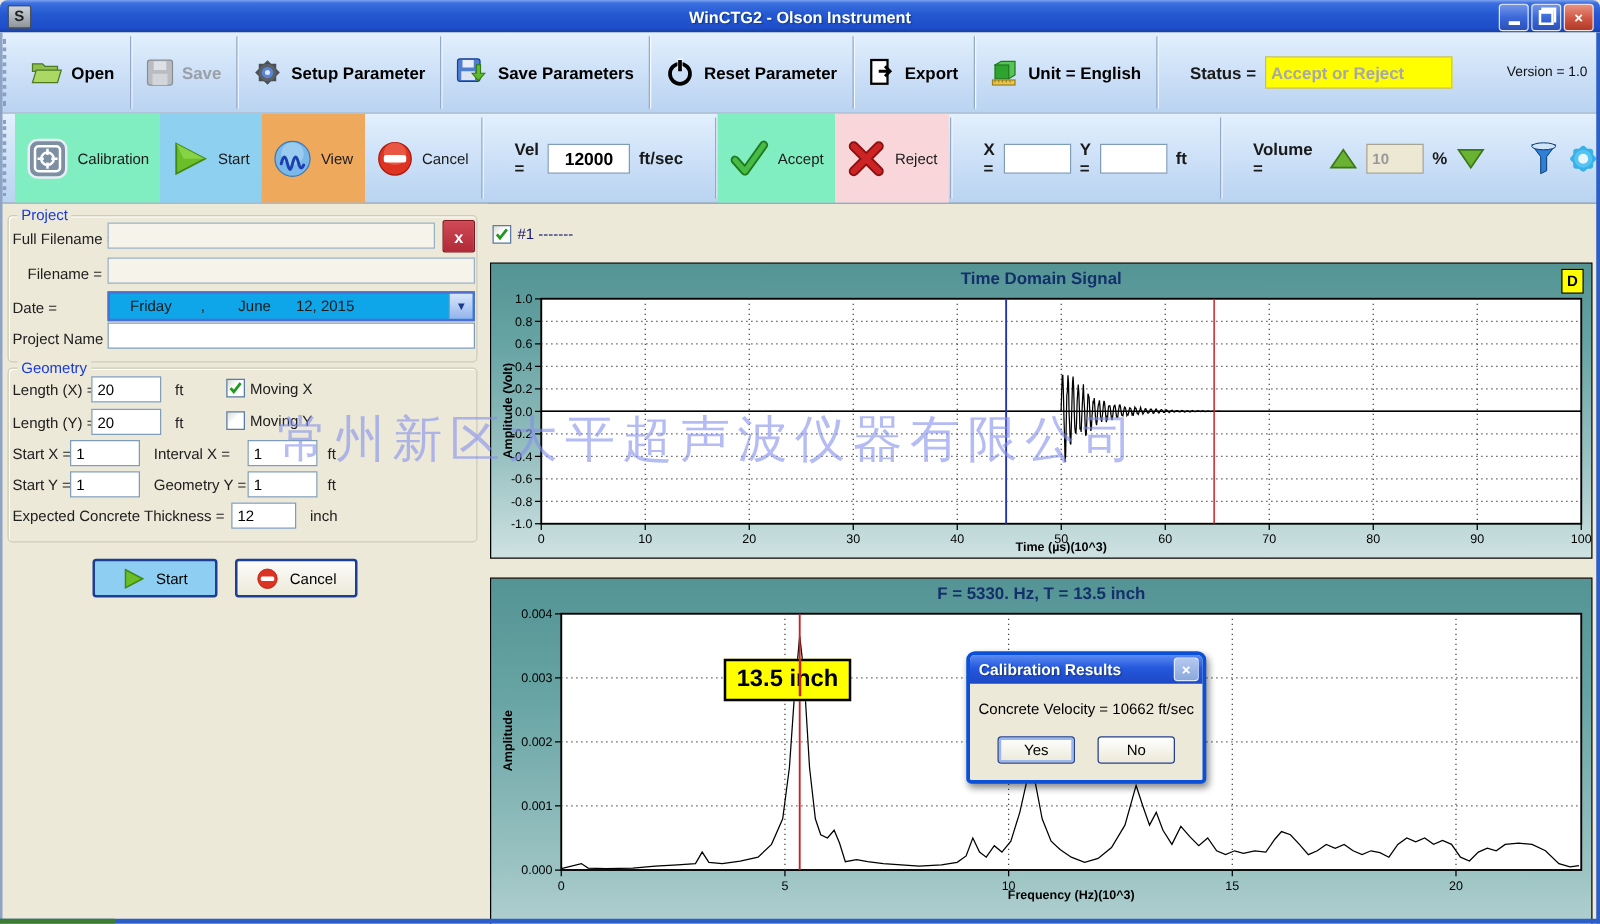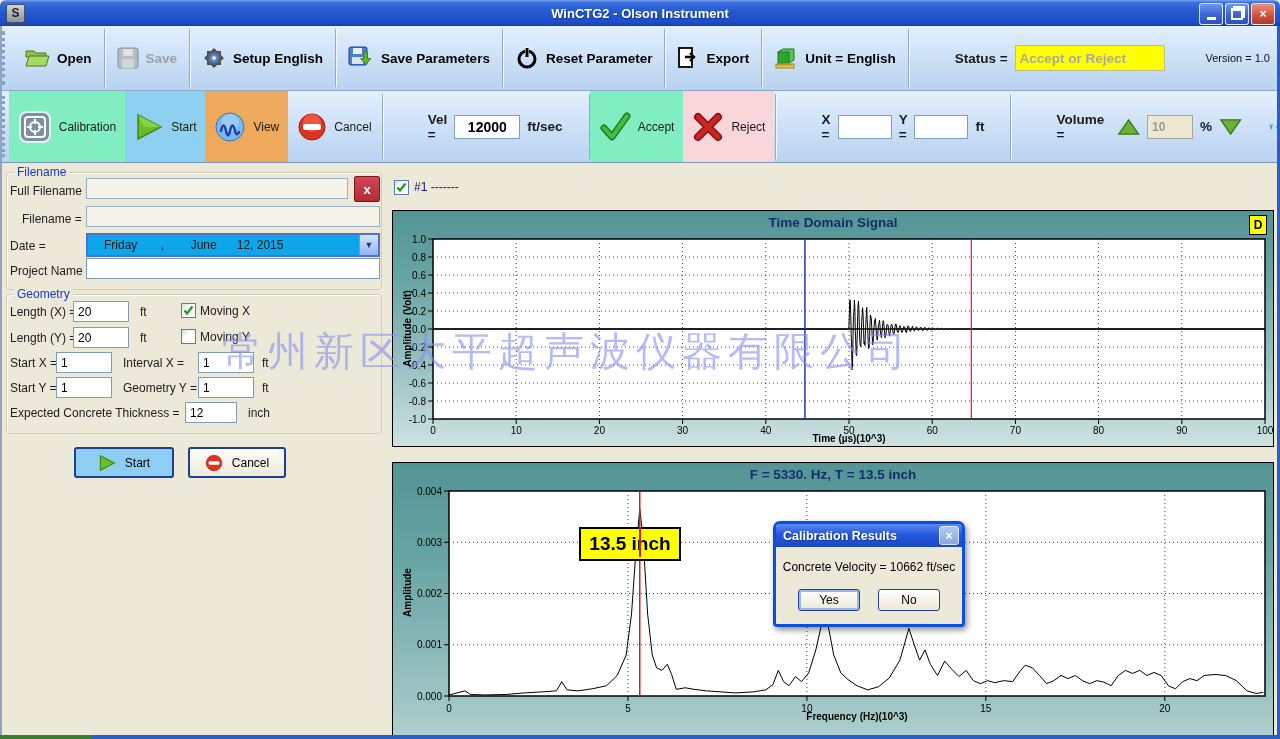--- a/index.html
+++ b/index.html
@@ -30,21 +30,21 @@
   .grip{width:5px;height:85%;border-left:3px dotted #8aa0be;margin:0 3px 0 2px;}
   .sep{width:1px;height:92%;background:#93abc9;box-shadow:1px 0 0 #f4f9ff;margin:0 1px;}
   .tbtn{display:flex;align-items:center;gap:7px;padding:0 11px;height:100%;}
   .tbtn .lbl{font-weight:bold;font-size:13.5px;color:#000;white-space:nowrap;}
   .tbtn.disabled .lbl{color:#9aa0a8;}
   .blk{display:flex;align-items:center;gap:7px;padding:0 9px;height:100%;}
   .mint{background:#80eec0;}
   .blue{background:#8ed0f0;}
   .orange{background:#efa95d;}
   .pink{background:#f8d6da;text-align:center;}
-  .fld{display:flex;align-items:center;gap:7px;padding:0 25px;height:100%;margin-left:20px;}
+  .fld{display:flex;align-items:center;gap:7px;padding:0 25px;height:100%;}
   .xp-input{border:1px solid #7f9db9;background:#fff;font:12px "Liberation Sans",sans-serif;
     padding:1px 4px;box-sizing:border-box;}
   .vel-input{width:66px;height:24px;font-weight:bold;font-size:14px;text-align:center;}
   .xy-input{width:54px;height:24px;}
   .vol-input{width:46px;height:24px;background:#ece8d4;border:1px solid #a8a494;color:#999;
     font-weight:bold;text-align:left;}
   .status-input{width:150px;height:26px;background:#ffff00;border:1px solid #c0bc8e;
     color:#a8a8a8;font-weight:bold;font-size:13.5px;}
   .version{font-size:11px;color:#111;margin-right:10px;white-space:nowrap;}
   .spacer{flex:1;}
@@ -146,21 +146,21 @@
     </div>
     <div class="sep"></div>
     <div class="tbtn">
       <svg width="24" height="24" viewBox="0 0 24 24">
           <rect x="5" y="5" width="14" height="14" fill="#4a4f55" transform="rotate(45 12 12)"></rect>
           <rect x="5" y="5" width="14" height="14" fill="#4a4f55"></rect>
           <circle cx="12" cy="12" r="7" fill="#5a6068"></circle>
           <circle cx="12" cy="12" r="4.5" fill="#5b86d6"></circle>
           <circle cx="12" cy="12" r="2" fill="#dce8fa"></circle>
         </svg>
-      <span class="lbl">Setup English</span>
+      <span class="lbl">Setup Parameter</span>
     </div>
     <div class="sep"></div>
     <div class="tbtn">
       <svg width="26" height="24" viewBox="0 0 26 24">
           <rect x="1" y="1" width="18" height="18" rx="2" fill="#4f7fd0" stroke="#1c3f94"></rect>
           <rect x="5" y="2" width="9" height="6" fill="#e8eef8"></rect>
           <rect x="4" y="11" width="11" height="7" fill="#dce4f2"></rect>
           <path d="M17 8 v8 h4 l-6 7 -6 -7 h4 v-8 z" fill="#5fb82e" stroke="#2f7a12" transform="translate(5,-1) scale(0.85)"></path>
         </svg>
       <span class="lbl">Save Parameters</span>
@@ -286,21 +286,21 @@
         <rect x="7" y="7" width="20" height="20" rx="3" fill="#38b0e8" transform="rotate(45 17 17)"></rect>
         <rect x="7" y="7" width="20" height="20" rx="3" fill="#38b0e8"></rect>
         <circle cx="17" cy="17" r="9" fill="#54c4f4"></circle>
         <circle cx="17" cy="17" r="5" fill="#e8f6fd"></circle>
       </svg>
   </div>
 
   <div class="leftpanel">
 
     <div class="groupbox" style="left:6px;top:9px;width:374px;height:116px;"></div>
-    <div class="grouplabel" style="left:14px;top:2px;">Filename</div>
+    <div class="grouplabel" style="left:14px;top:2px;">Project</div>
     <div class="flabel" style="left:10px;top:21px;">Full Filename =</div>
     <input class="xp-input beige-input" style="position: absolute; left: 86px; top: 15px; width: 262px; height: 21px; border-color: rgb(154, 176, 196);">
     <div class="redx" style="left:354px;top:13px;">x</div>
     <div class="flabel" style="left:22px;top:49px;">Filename =</div>
     <input class="xp-input beige-input" style="position: absolute; left: 86px; top: 43px; width: 294px; height: 21px; border-color: rgb(154, 176, 196);">
     <div class="flabel" style="left:10px;top:76px;">Date =</div>
     <div class="combo" style="left:86px;top:70px;width:294px;height:24px;">
       <span class="val">Friday       ,        June      12, 2015</span>
       <span class="arrowbtn">▼</span>
     </div>

